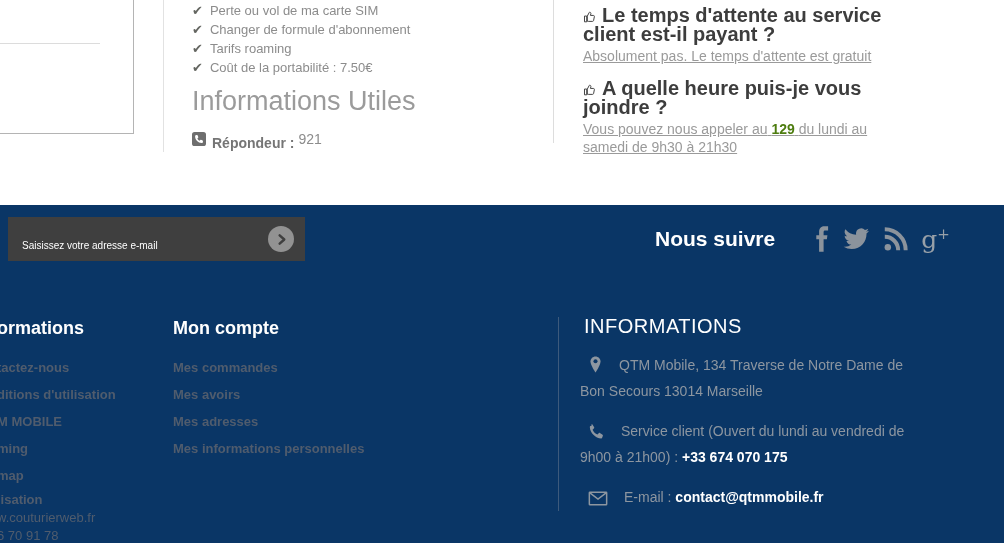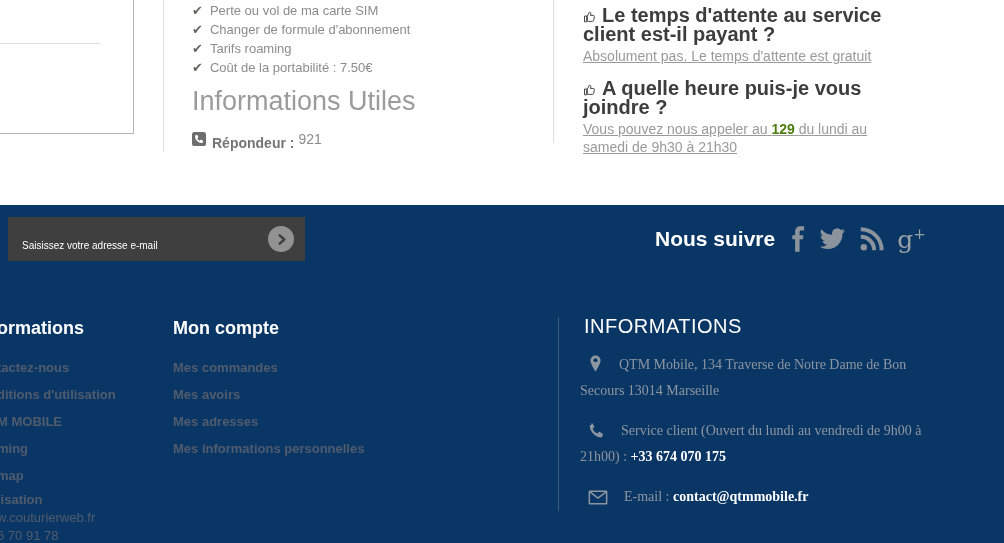--- a/index.html
+++ b/index.html
@@ -36,21 +36,21 @@
   .footer { position:absolute; left:0; top:205px; width:1004px; height:338px; background:#0a3666; }
 
   .newsletter { position:absolute; left:8px; top:12px; width:297px; height:44px; background:#3f3f3f; }
   .newsletter input { width:100%; height:100%; background:transparent; border:0; outline:none;
     color:#fff; font-size:10px; padding:12px 50px 0 14px; font-family:"Liberation Sans", sans-serif; }
   .newsletter input::placeholder { color:#ffffff; opacity:1; }
   .newsletter-btn { position:absolute; right:11px; top:9px; width:26px; height:26px; border-radius:50%;
     background:#929292; display:flex; align-items:center; justify-content:center; cursor:pointer; }
 
   .follow { position:absolute; left:655px; top:21px; display:flex; align-items:center; }
-  .follow-label { font-size:21px; font-weight:700; color:#fff; margin-right:16px; white-space:nowrap; }
+  .follow-label { font-size:21px; font-weight:700; color:#fff; margin-right:40px; white-space:nowrap; }
   .social { display:flex; align-items:center; }
   .social-icon { color:#8b939c; margin-right:13px; cursor:pointer; display:flex; align-items:center; }
   .gplus { font-family:"DejaVu Serif", serif; font-size:25px; color:#98a0a8; line-height:1; cursor:pointer; }
   .gplus sup { font-size:15px; vertical-align:9px; }
 
   .fcol-header { font-size:18px; font-weight:700; color:#ffffff; line-height:22px; white-space:nowrap; }
   .fcol-links { list-style:none; margin-top:15px; }
   .fcol-links li { line-height:26px; }
   .fcol-links a { font-size:13px; font-weight:700; color:#505c6d; text-decoration:none; white-space:nowrap; cursor:pointer; }
 
@@ -58,21 +58,21 @@
   .col-account { position:absolute; left:173px; top:112px; }
 
   .realisation { position:absolute; left:-3px; top:285px; color:#505c6d; }
   .realisation .r-head { font-size:13px; font-weight:700; line-height:19px; }
   .realisation .r-line { font-size:13px; line-height:18px; white-space:nowrap; }
 
   .info-divider { position:absolute; left:558px; top:112px; width:1px; height:194px; background:#3d5a7c; }
 
   .col-info { position:absolute; left:580px; top:110px; width:350px; }
   .col-info .fcol-header-big { font-size:20px; font-weight:400; color:#ffffff; letter-spacing:.5px; padding-left:4px; }
-  .info-row { font-size:14px; color:#8d96a0; line-height:26px; margin-top:14px;font-family:Liberation Serif, serif; }
+  .info-row { font-size:14px; color:#8d96a0; line-height:26px; margin-top:14px; }
   .info-row svg { vertical-align:-4px; margin:0 16px 0 8px; }
   .info-row .strong { color:#ffffff; font-weight:700; }
   .info-row a.strong { text-decoration:none; cursor:pointer; }
 </style>
 </head>
 <body>
 
 <div class="top-section">
 
   <div class="widget-box">

